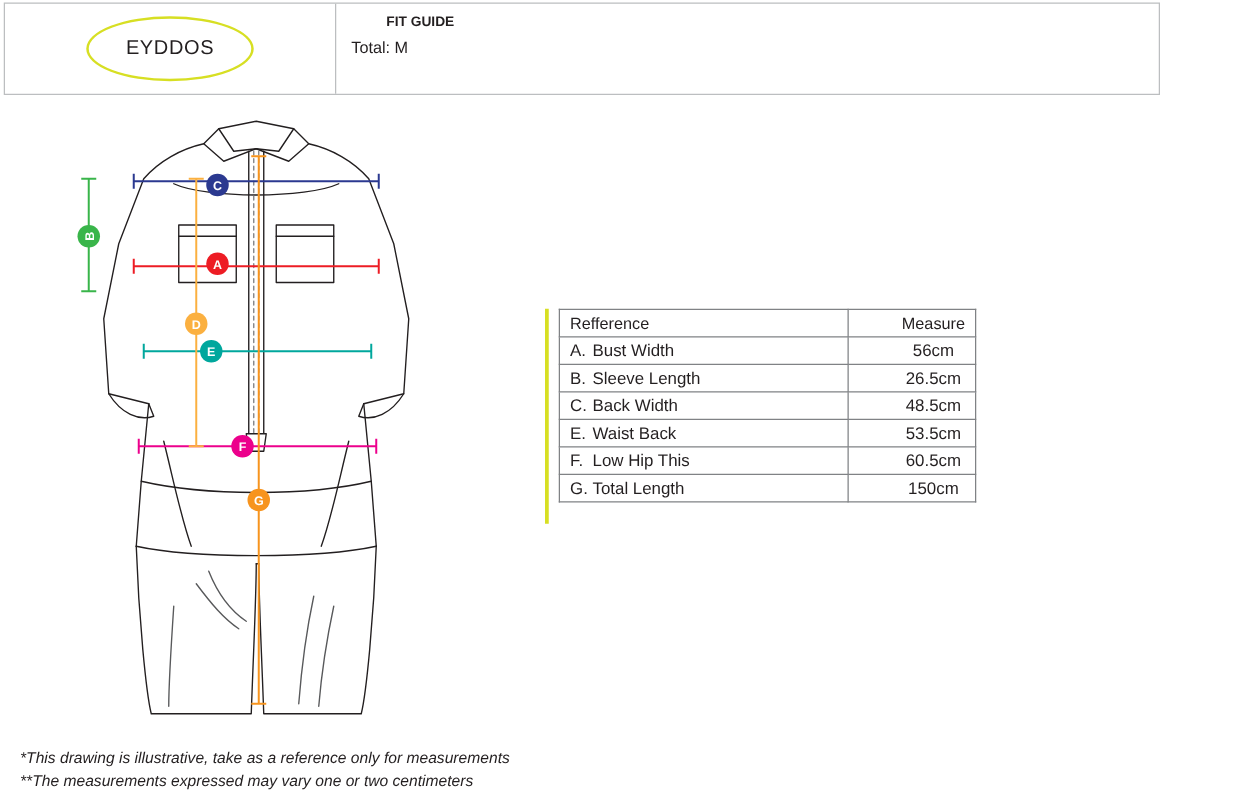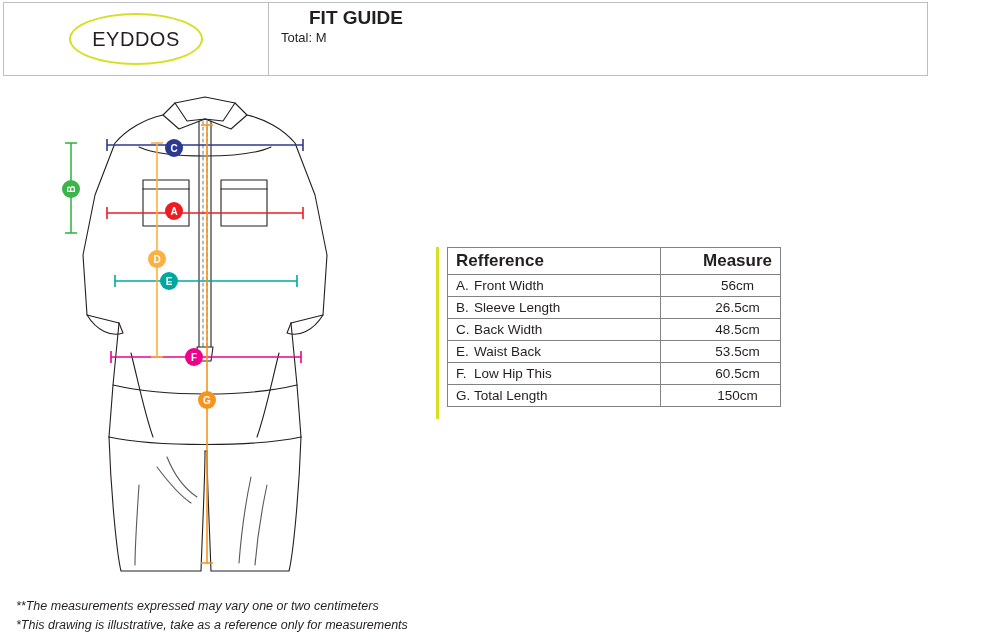--- a/index.html
+++ b/index.html
@@ -38,33 +38,33 @@
   .logo-ellipse {
     width: 130px;
     height: 48px;
     border: 2px solid #d7df23;
     border-radius: 50%;
     display: flex;
     align-items: center;
     justify-content: center;
   }
   .logo-text {
-    font-size: 20px;
+    font-size: 16px;
     letter-spacing: 0.5px;
     font-weight: 400;
     color: #231f20;
     font-family: "Liberation Sans", sans-serif;
   }
   .header-info {
     padding: 6px 0 0 12px;
     box-sizing: border-box;
     flex: 1;
   }
   .fit-title {
-    font-size: 19px;
+    font-size: 11px;
     font-weight: bold;
     line-height: 18px;
     margin-bottom: 1px;
     padding-left: 28px;
   }
   .fit-line {
     font-size: 13px;
     line-height: 19px;
   }
 
@@ -100,22 +100,22 @@
     font-size: 13.5px;
   }
   table.measures th,
   table.measures td {
     border: 1px solid #808285;
     padding: 3px 8px;
     height: 20px;
     box-sizing: border-box;
   }
   table.measures th {
-    font-weight: bold;
-    font-size: 17px;
+    font-weight: normal;
+    font-size: 13px;
     text-align: left;
   }
   table.measures th.measure-col,
   table.measures td.measure-col {
     text-align: center;
     width: 98px;
     padding-left: 42px;
   }
   table.measures td.ref-col {
     text-align: left;
@@ -272,21 +272,21 @@
   <table class="measures">
     <thead>
       <tr>
         <th>Refference</th>
         <th class="measure-col">Measure</th>
       </tr>
     </thead>
     <tbody>
       <tr>
         <td class="ref-col">
-          <span class="ref-letter">A.</span><span>Front Width</span>
+          <span class="ref-letter">A.</span><span>Bust Width</span>
         </td>
         <td class="measure-col">56cm</td>
       </tr>
       <tr>
         <td class="ref-col">
           <span class="ref-letter">B.</span><span>Sleeve Length</span>
         </td>
         <td class="measure-col">26.5cm</td>
       </tr>
       <tr>
@@ -311,15 +311,15 @@
         <td class="ref-col">
           <span class="ref-letter">G.</span><span>Total Length</span>
         </td>
         <td class="measure-col">150cm</td>
       </tr>
     </tbody>
   </table>
 </div>
 
 <div class="notes">
+  <div>*This drawing is illustrative, take as a reference only for measurements</div>
   <div>**The measurements expressed may vary one or two centimeters</div>
-  <div>*This drawing is illustrative, take as a reference only for measurements</div>
 </div>
 
 </body></html>

